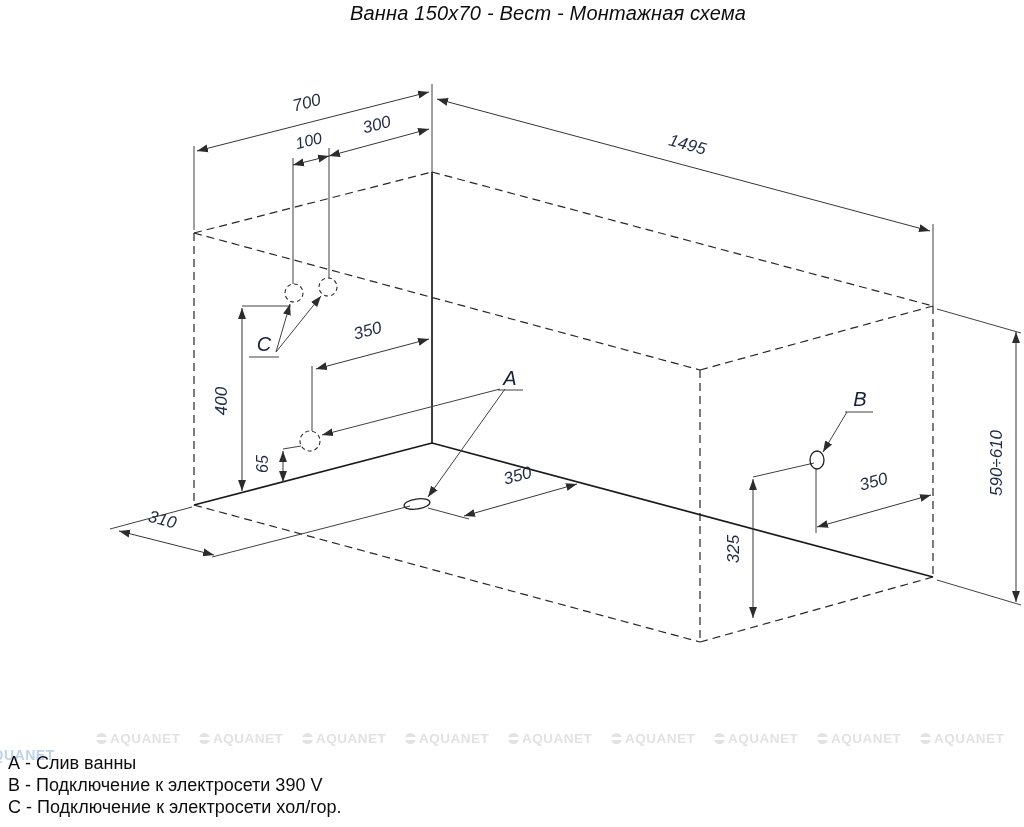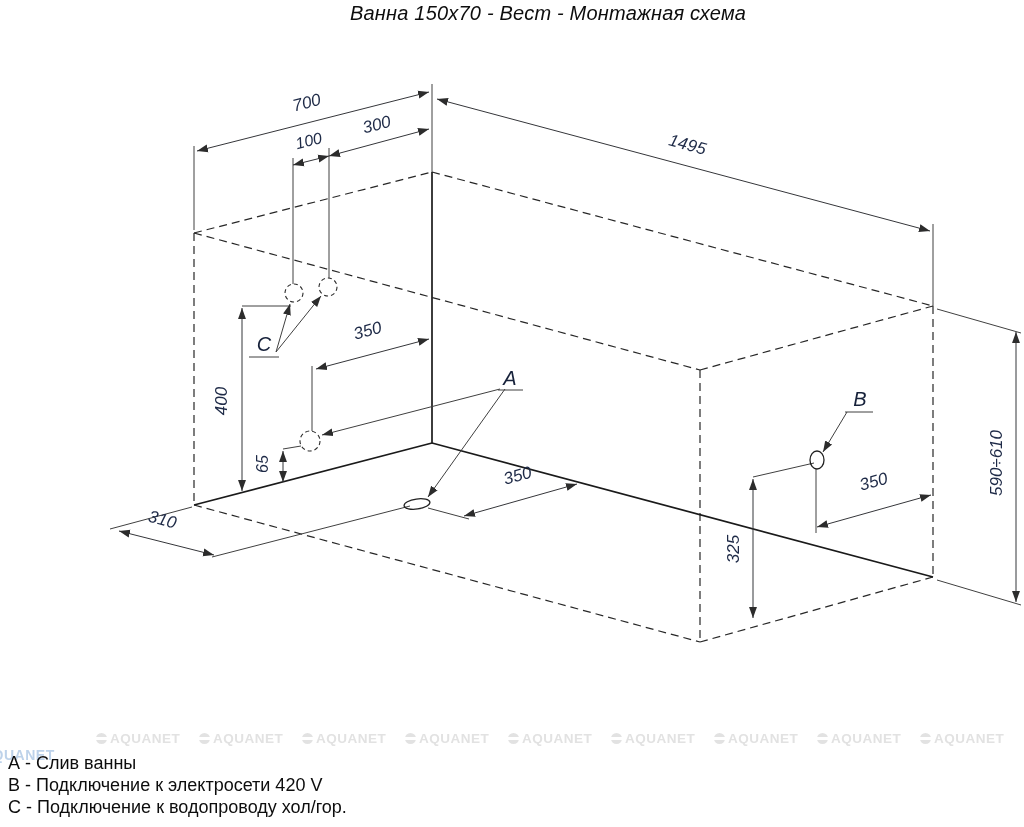--- a/index.html
+++ b/index.html
@@ -171,17 +171,17 @@
       </span>
     <span class="wm" style="left:920px">
         <i class="globe"></i>
         <b>AQUANET</b>
       </span>
   </div>
   <span class="wm-blue">AQUANET</span>
 
   <div class="legend">
     <div>А - Слив ванны</div>
-    <div>В - Подключение к электросети 420 V</div>
-    <div>С - Подключение к водопроводу хол/гор.</div>
+    <div>В - Подключение к электросети 390 V</div>
+    <div>С - Подключение к электросети хол/гор.</div>
   </div>
 
 </div>
 
 </body></html>

